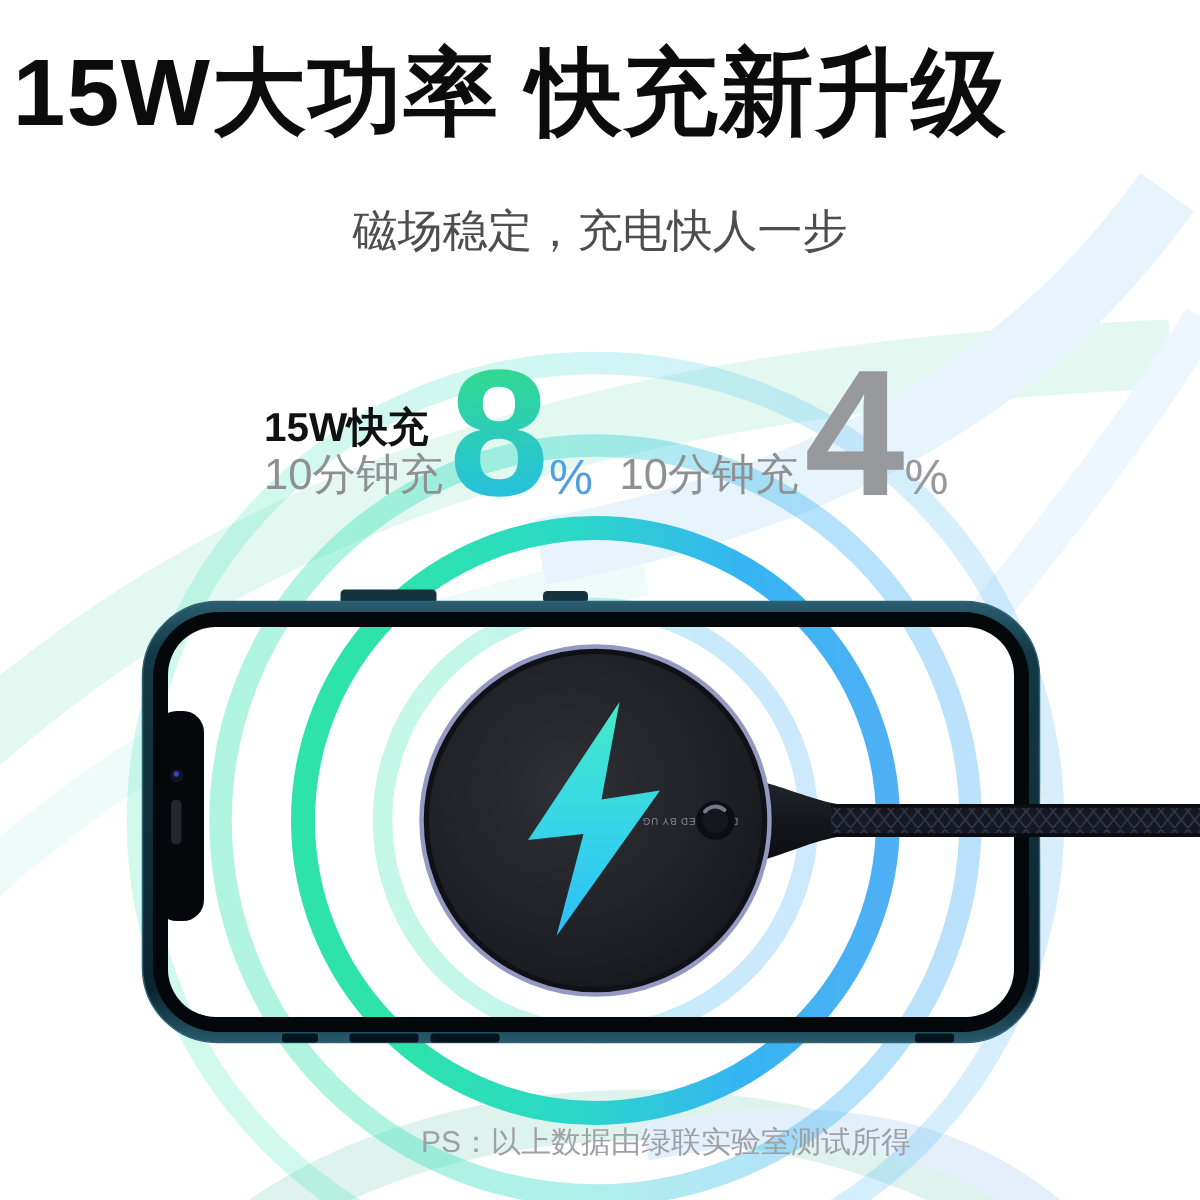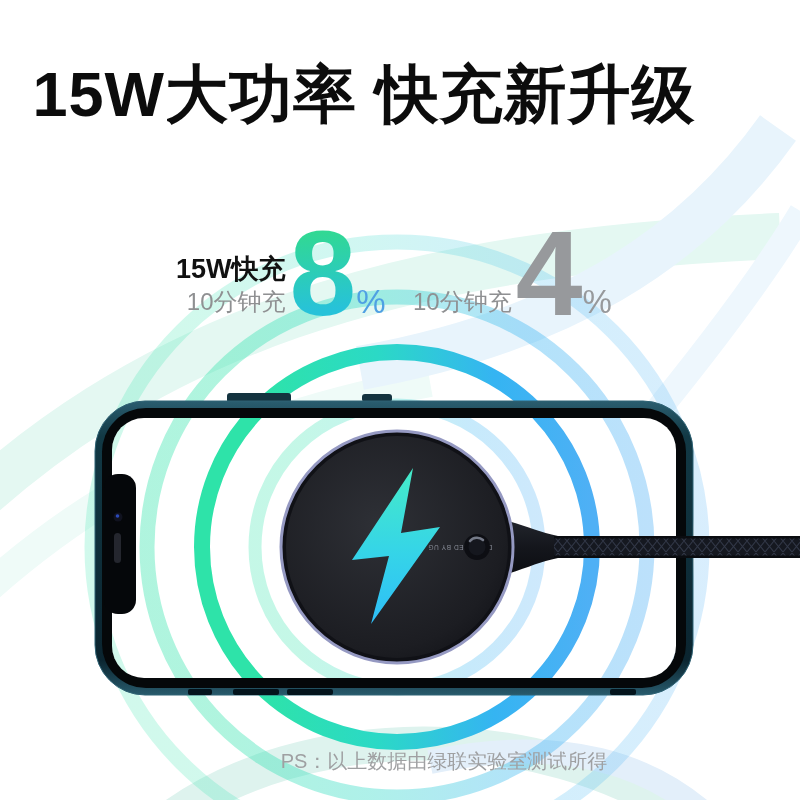--- a/index.html
+++ b/index.html
@@ -1,31 +1,31 @@
 <!DOCTYPE html>
 <html><head>
 <meta charset="utf-8">
 <style>
   html,body{margin:0;padding:0;background:#fff;}
   .page{position:relative;width:800px;height:800px;overflow:hidden;background:#ffffff;
         font-family:"Liberation Sans","DejaVu Sans",sans-serif;}
   .art{position:absolute;left:0;top:0;width:800px;height:800px;z-index:0;}
   .txt{position:absolute;z-index:2;}
 
-  .title{top:52px;left:0;width:680px;text-align:center;
-         font-size:63px;font-weight:900;color:#0c0c0c;letter-spacing:1px;white-space:nowrap;padding-left:24px;}
+  .title{top:19px;left:0;width:680px;text-align:center;
+         font-size:63px;font-weight:900;color:#0c0c0c;letter-spacing:1px;white-space:nowrap;}
   .subtitle{top:134px;left:0;width:800px;text-align:center;
             font-size:30px;line-height:41px;color:#4e4e4e;font-weight:400;}
 
-  .stat{top:228px;display:flex;align-items:flex-end;text-align:right;}
+  .stat{top:244px;display:flex;align-items:flex-end;}
   .stat.s-left{left:176px;}
   .stat.s-right{left:413px;}
   .stat-labels{display:flex;flex-direction:column;margin-bottom:1px;}
   .stat-label{font-size:27px;font-weight:700;color:#111111;line-height:32px;white-space:nowrap;}
-  .stat-sub{font-size:24px;color:#8f9092;line-height:33px;white-space:nowrap;}
+  .stat-sub{font-size:29px;color:#8f9092;line-height:33px;white-space:nowrap;}
   .stat-value{font-size:120px;font-weight:800;line-height:.76;letter-spacing:-3px;margin-left:4px;}
   .grad-val{background:linear-gradient(175deg,#31d894 8%,#27c2d9 88%);
             -webkit-background-clip:text;background-clip:text;color:transparent;}
   .gray-val{color:#97999c;}
   .stat-unit{font-size:33px;line-height:1;margin-left:3px;padding-bottom:1px;}
   .unit-blue{color:#4fa0e3;}
   .unit-gray{color:#97999c;}
 
   .footnote{top:748px;left:0;width:800px;text-align:center;font-size:20px;color:#9fa0a2;margin-left:44px;}
 </style>
@@ -129,20 +129,21 @@
 
       <circle cx="477" cy="547" r="13" fill="#0d0e13"></circle>
       <circle cx="477" cy="547" r="8.5" fill="#15171e"></circle>
       <path d="M 470 541 A 9 9 0 0 1 483 540" stroke="#757a88" stroke-width="2.6" fill="none" stroke-linecap="round"></path>
     </g>
   </svg>
 
   <div class="txt title">15W大功率 快充新升级</div>
 
   <div class="txt subtitle">
+    <div>磁场稳定，充电快人一步</div>
   </div>
 
   <div class="txt stat s-left">
     <div class="stat-labels">
       <span class="stat-label">15W快充</span>
       <span class="stat-sub">10分钟充</span>
     </div>
     <span class="stat-value grad-val">8</span>
     <span class="stat-unit unit-blue">%</span>
   </div>

